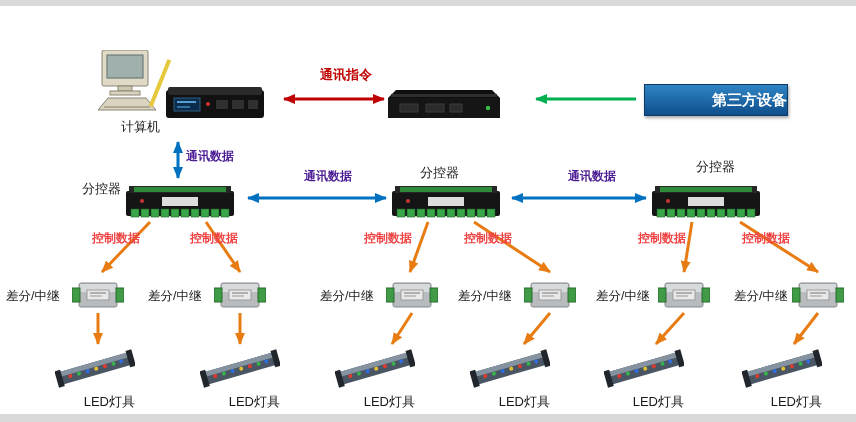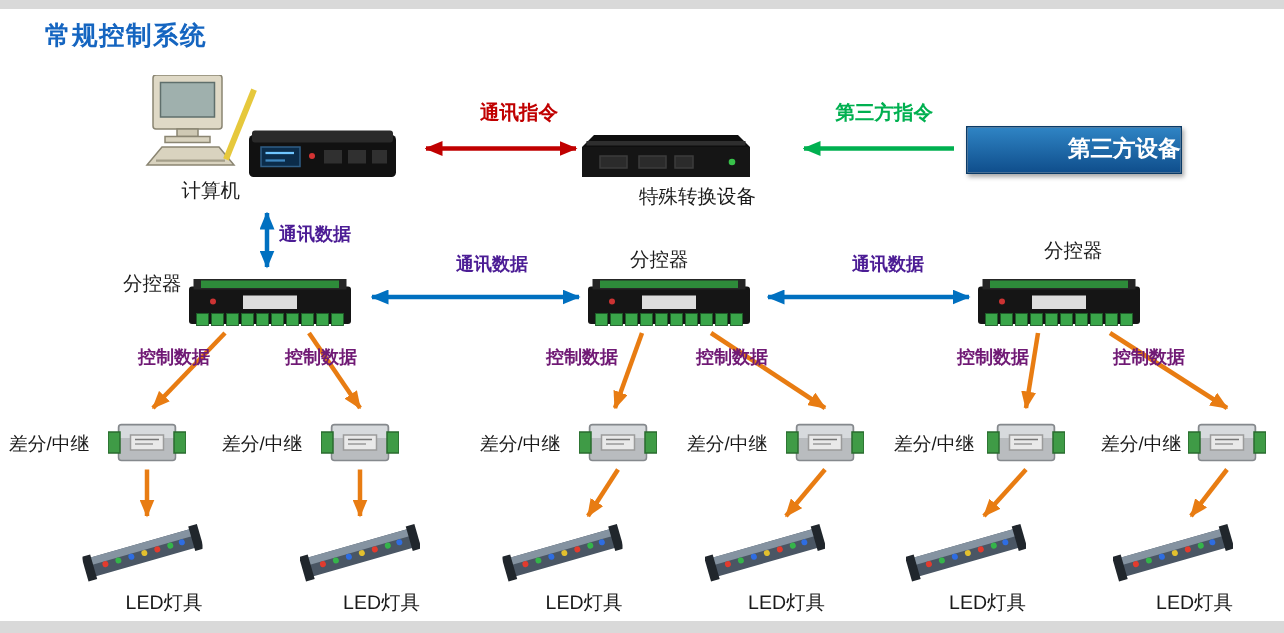--- a/index.html
+++ b/index.html
@@ -4,21 +4,21 @@
 <style>
   html,body{margin:0;padding:0;background:#ffffff;}
   body{font-family:"Liberation Sans","DejaVu Sans",sans-serif;}
   #canvas{position:relative;width:856px;height:422px;background:#ffffff;overflow:hidden;margin:0 auto;}
   .strip{position:absolute;left:0;width:856px;background:#d9d9d9;}
   .lbl{position:absolute;font-size:13px;color:#1a1a1a;text-align:right;white-space:nowrap;}
   .edge-lbl{position:absolute;font-weight:bold;text-align:right;white-space:nowrap;}
   .red{color:#c00000;font-size:13px;}
   .green{color:#00b050;font-size:13px;}
   .blue{color:#4c1d95;font-size:12px;}
-  .orange{color:#701a75;font-size:12px;}
+  .orange{color:#ef4444;font-size:12px;}
   #title{position:absolute;left:30px;top:12px;font-size:17px;font-weight:bold;color:#1565c0;letter-spacing:1px;}
   #third-party-box{position:absolute;left:644px;top:84px;width:142px;height:30px;
     background:linear-gradient(180deg,#2f84c4,#0f4e8c);border:1px solid #0a3a66;
     color:#ffffff;font-size:15px;font-weight:bold;text-align:right;line-height:30px;
     box-shadow:1px 2px 3px rgba(0,0,0,.35);}
   #cable{position:absolute;left:158px;top:58px;width:4px;height:50px;background:#e6c83c;transform:rotate(22deg);}
   svg.dev{position:absolute;display:block;}
   #overlay{position:absolute;left:0;top:0;pointer-events:none;}
 </style>
 </head>
@@ -98,21 +98,20 @@
       </g>
     </symbol>
   </defs>
 </svg>
 
 <div id="canvas">
 
   <div class="strip" style="top:0;height:6px;"></div>
   <div class="strip" style="top:414px;height:8px;"></div>
 
-  <div id="title">常规控制系统</div>
 
   <svg id="overlay" width="856" height="422">
     <defs>
       <marker id="m-red" viewBox="0 0 12 10" markerWidth="12" markerHeight="10" refX="11" refY="5" orient="auto-start-reverse" markerUnits="userSpaceOnUse">
         <path d="M0,0 L12,5 L0,10 Z" fill="#c00000"></path>
       </marker>
       <marker id="m-green" viewBox="0 0 12 10" markerWidth="12" markerHeight="10" refX="11" refY="5" orient="auto-start-reverse" markerUnits="userSpaceOnUse">
         <path d="M0,0 L12,5 L0,10 Z" fill="#00b050"></path>
       </marker>
       <marker id="m-blue" viewBox="0 0 12 10" markerWidth="12" markerHeight="10" refX="11" refY="5" orient="auto-start-reverse" markerUnits="userSpaceOnUse">
@@ -150,23 +149,21 @@
 
   <svg class="dev" style="left:166px;top:84px;" width="98" height="36">
       <use href="#sym-master"></use>
     </svg>
 
   <div class="edge-lbl red" style="left:296px;top:66px;width:76px;">通讯指令</div>
 
   <svg class="dev" style="left:388px;top:86px;" width="112" height="34">
       <use href="#sym-converter"></use>
     </svg>
-  <div class="lbl" style="left:384px;top:122px;width:120px;">特殊转换设备</div>
-
-  <div class="edge-lbl green" style="left:538px;top:66px;width:84px;">第三方指令</div>
+
 
   <div id="third-party-box">第三方设备</div>
 
   <div class="edge-lbl blue" style="left:186px;top:148px;">通讯数据</div>
 
   <div class="lbl" style="left:82px;top:180px;">分控器</div>
   <svg class="dev" style="left:126px;top:184px;" width="108" height="34">
       <use href="#sym-subctrl"></use>
     </svg>
 

